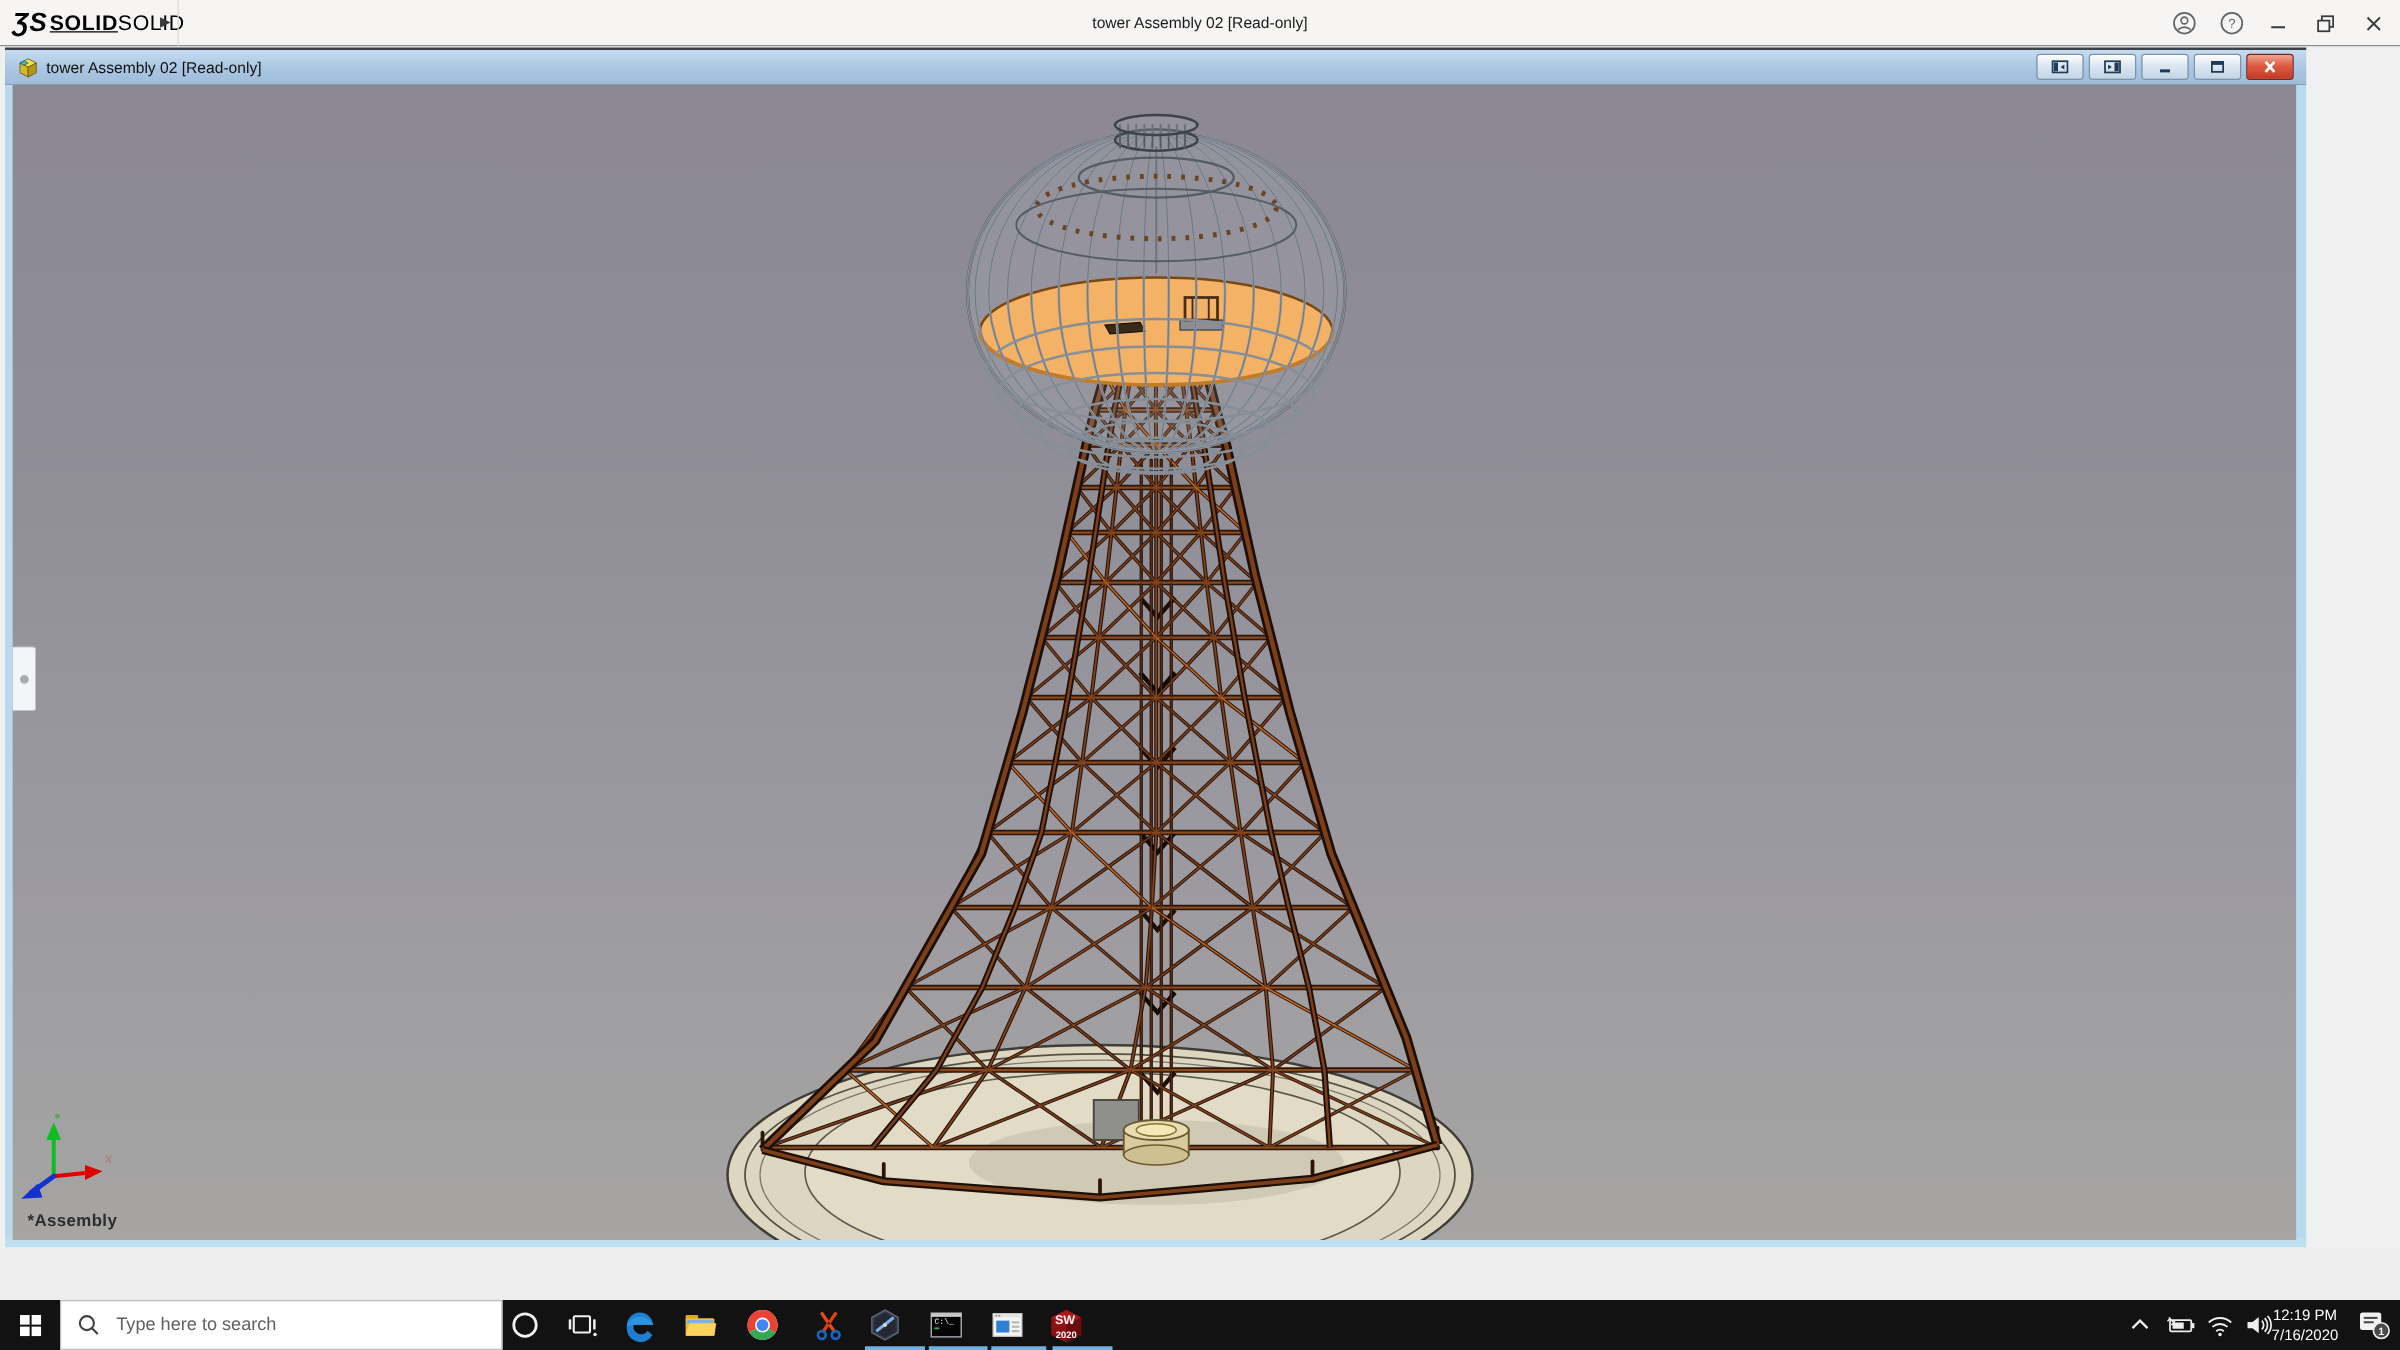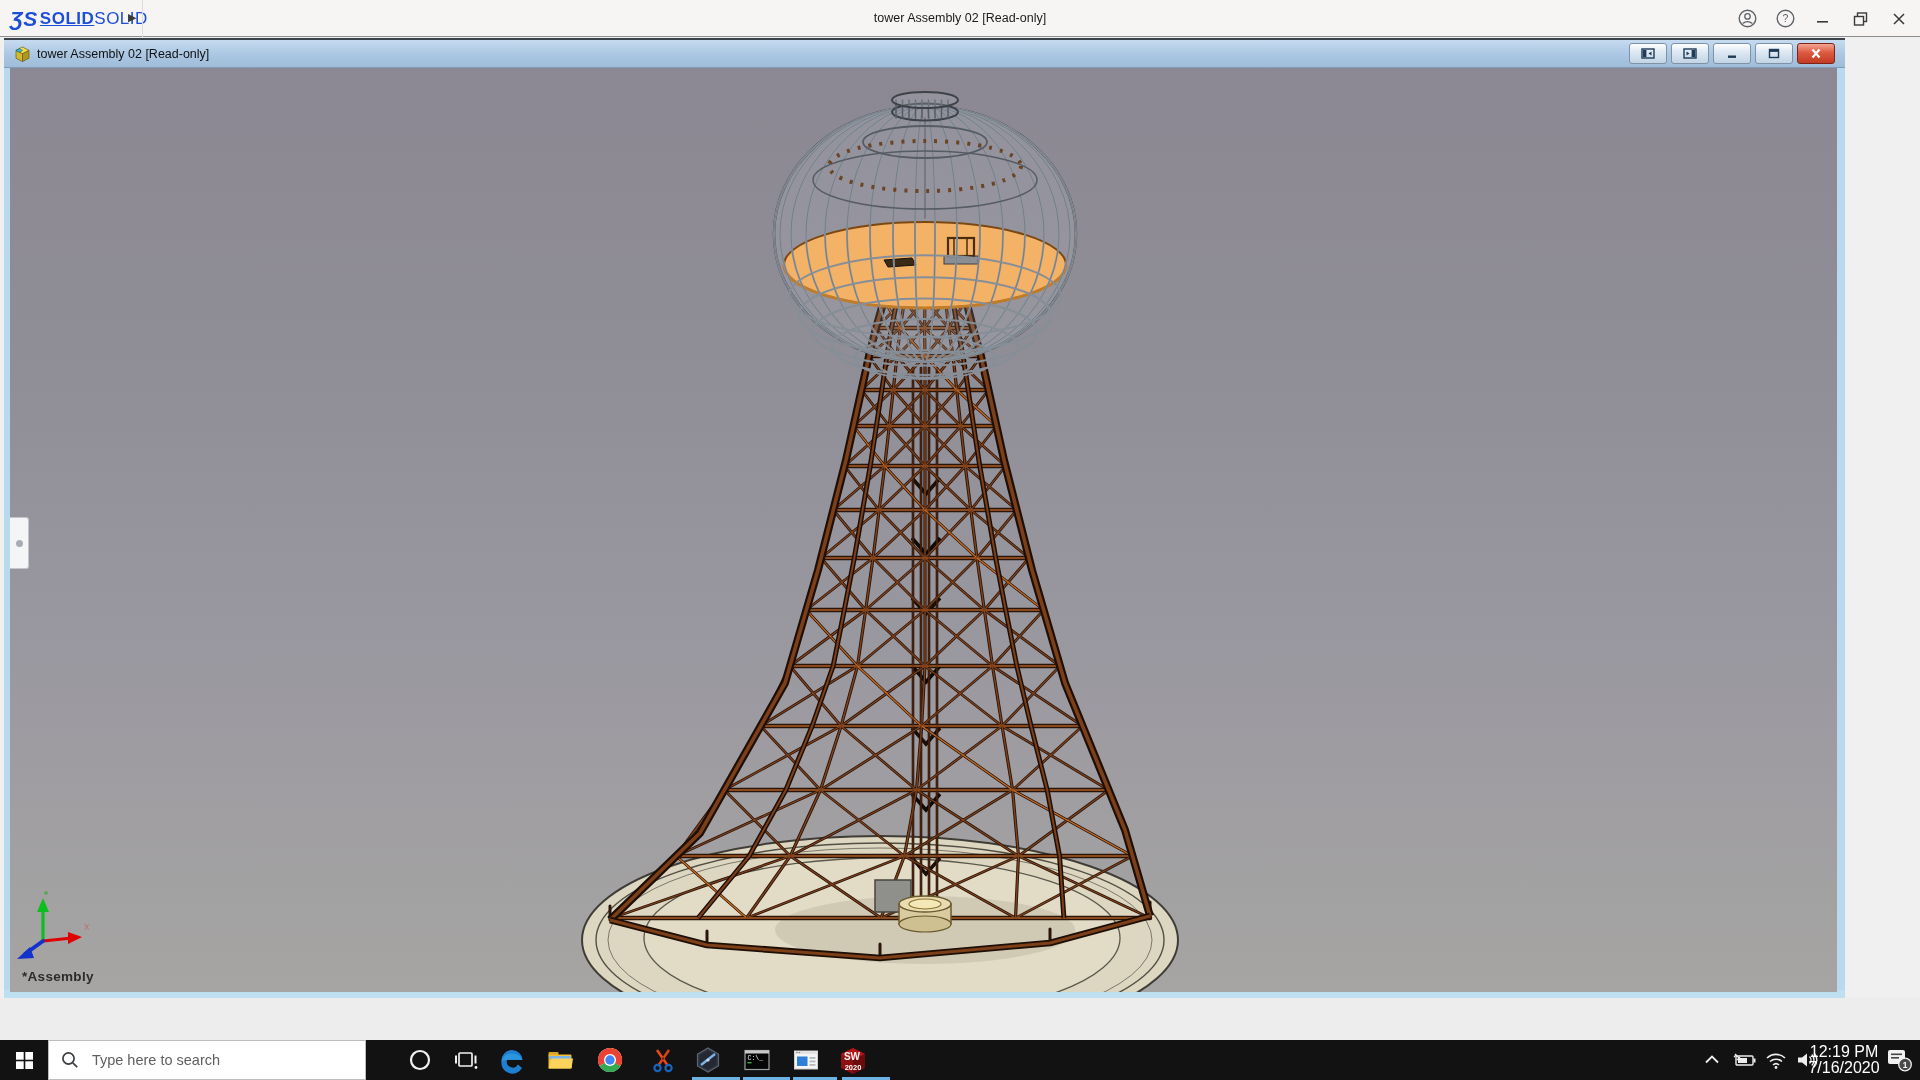--- a/index.html
+++ b/index.html
@@ -3,21 +3,21 @@
 <meta charset="utf-8">
 <style>
   * { margin:0; padding:0; box-sizing:border-box; }
   html,body { width:1920px; height:1080px; overflow:hidden; background:#f0f0f0;
               font-family:"Liberation Sans", sans-serif; }
 
   
   .app-titlebar { position:absolute; left:0; top:0; width:1920px; height:37px;
                   background:#f6f5f4; border-bottom:1px solid #8d8d8d; }
   .brand { position:absolute; left:10px; top:7px; height:24px; display:flex; align-items:center;
-           color:#1d4ed8; font-size:17px; letter-spacing:.5px; }
+           color:#000000; font-size:17px; letter-spacing:.5px; }
   .brand .bz { font-style:italic; font-weight:bold; font-size:21px; margin-right:2px; }
   .brand .bold { font-weight:bold;text-decoration:underline; }
   .brand .light { font-weight:normal; }
   .brand-arrow { position:absolute; left:128px; top:11px; font-size:11px; color:#3a3a3a; }
   .brand-sep { position:absolute; left:142px; top:0; width:1px; height:37px; background:#dcdcdc; }
   .app-title { position:absolute; left:0; top:0; width:100%; height:37px; line-height:37px;
                text-align:center; font-size:12.5px; color:#1b1b1b; }
   .app-btns { position:absolute; right:6px; top:0; height:37px; display:flex; align-items:center; gap:8px; }
   .app-btn { width:30px; height:30px; display:flex; align-items:center; justify-content:center; }
 
@@ -53,31 +53,31 @@
   .orientation-label { position:absolute; left:12px; top:901px; font-size:13.5px; font-weight:bold;
                        color:#2c2c2c; letter-spacing:.3px; }
 
   
   .under-strip { position:absolute; left:0; top:998px; width:1920px; height:42px; background:#ededed; }
 
   
   .taskbar { position:absolute; left:0; top:1040px; width:1920px; height:40px; background:#121212; }
   .start-btn { position:absolute; left:0; top:0; width:48px; height:40px;
                display:flex; align-items:center; justify-content:center; }
-  .search-box { position:absolute; left:48px; top:0; width:318px; height:40px; background:#ffffff;
+  .search-box { position:absolute; left:48px; top:0; width:354px; height:40px; background:#ffffff;
                 border:1px solid #bdbdbd; display:flex; align-items:center; }
   .search-box input { border:none; outline:none; width:280px; font-size:14.5px; color:#4a4a4a;
                       font-family:"Liberation Sans", sans-serif; background:transparent; }
   .search-box input::placeholder { color:#5f5f5f; opacity:1; }
   .search-icon-wrap { width:44px; display:flex; justify-content:center; }
   .tb-icon { position:absolute; top:6px; width:28px; height:28px; }
   .run-bar { position:absolute; top:37px; height:3px; background:#6cb2e3; }
   .tray-ico { position:absolute; top:10px; width:20px; height:20px; }
   .clock { position:absolute; left:1808px; top:4px; width:72px; text-align:center;
-           color:#ffffff; font-size:16px; line-height:16px; }
+           color:#ffffff; font-size:12px; line-height:16px; }
 </style>
 </head>
 <body>
 
 <div class="app-titlebar">
   <div class="brand">
     <span class="bz">ƷS</span>
     <span class="bold">SOLID</span>
     <span class="light">SOLID</span>
   </div>

